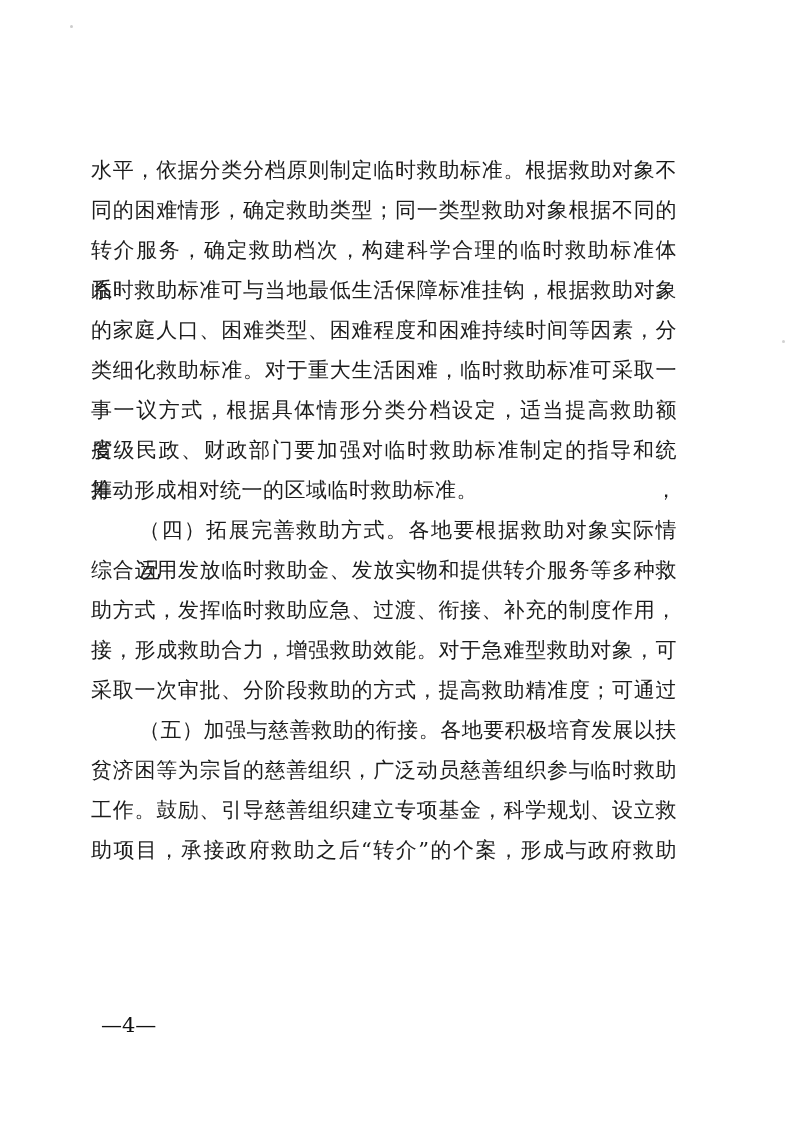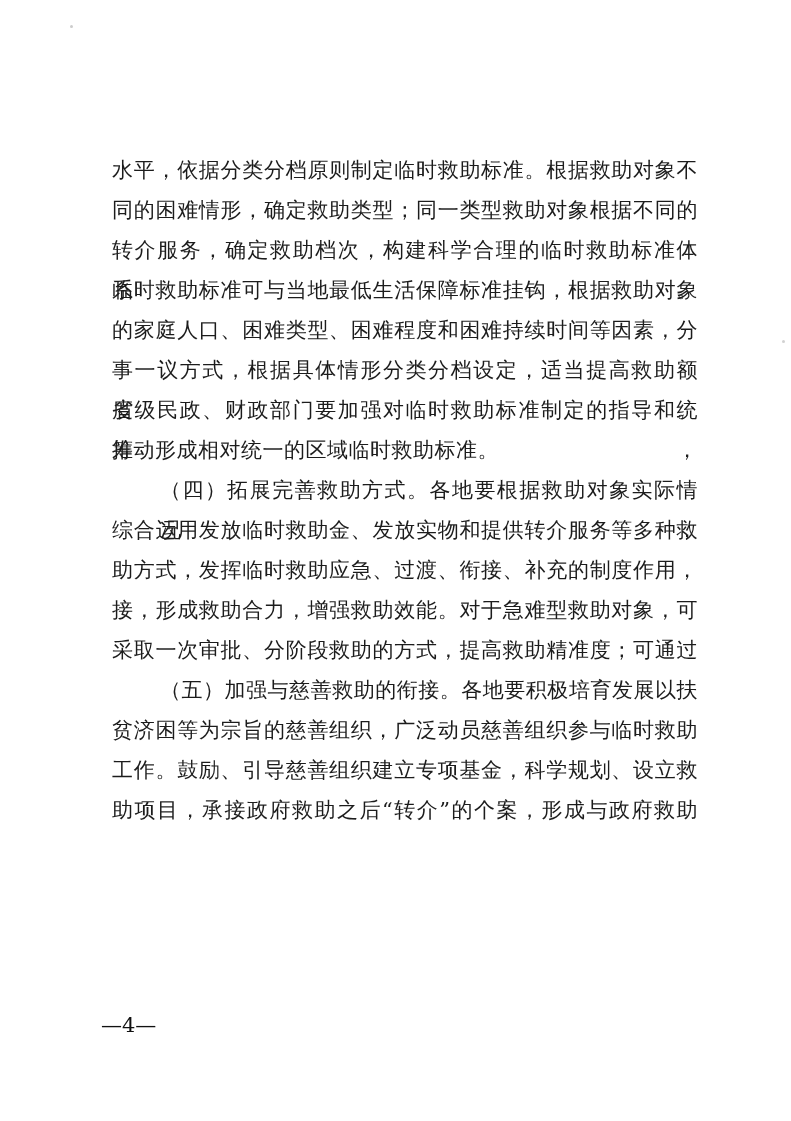--- a/index.html
+++ b/index.html
@@ -13,21 +13,21 @@
     position: absolute;
     left: 0; top: 0;
     width: 791px;
     height: 1121px;
     background: #ffffff;
     overflow: hidden;
     color: #1c1c1c;
   }
   .text-block {
     position: absolute;
-    left: 112px;
+    left: 91px;
     top: 150px;
     width: 586px;
   }
   .line {
     height: 40px;
     line-height: 40px;
     font-size: 21px;
     color: #1c1c1c;
     white-space: nowrap;
     letter-spacing: 0.5px;
@@ -69,20 +69,21 @@
   <div class="speck s1"></div>
   <div class="speck s2"></div>
 
   <div class="text-block">
 
     <div class="line j">水平，依据分类分档原则制定临时救助标准。根据救助对象不</div>
     <div class="line j">同的困难情形，确定救助类型；同一类型救助对象根据不同的</div>
     <div class="line j">转介服务，确定救助档次，构建科学合理的临时救助标准体系。</div>
     <div class="line j">临时救助标准可与当地最低生活保障标准挂钩，根据救助对象</div>
     <div class="line j">的家庭人口、困难类型、困难程度和困难持续时间等因素，分</div>
+    <div class="line j">类细化救助标准。对于重大生活困难，临时救助标准可采取一</div>
     <div class="line j">事一议方式，根据具体情形分类分档设定，适当提高救助额度。</div>
     <div class="line j">省级民政、财政部门要加强对临时救助标准制定的指导和统筹，</div>
     <div class="line">推动形成相对统一的区域临时救助标准。</div>
 
     <div class="line j indent">（四）拓展完善救助方式。各地要根据救助对象实际情况，</div>
     <div class="line j">综合运用发放临时救助金、发放实物和提供转介服务等多种救</div>
     <div class="line j">助方式，发挥临时救助应急、过渡、衔接、补充的制度作用，</div>
     <div class="line j">接，形成救助合力，增强救助效能。对于急难型救助对象，可</div>
     <div class="line j">采取一次审批、分阶段救助的方式，提高救助精准度；可通过</div>
 

